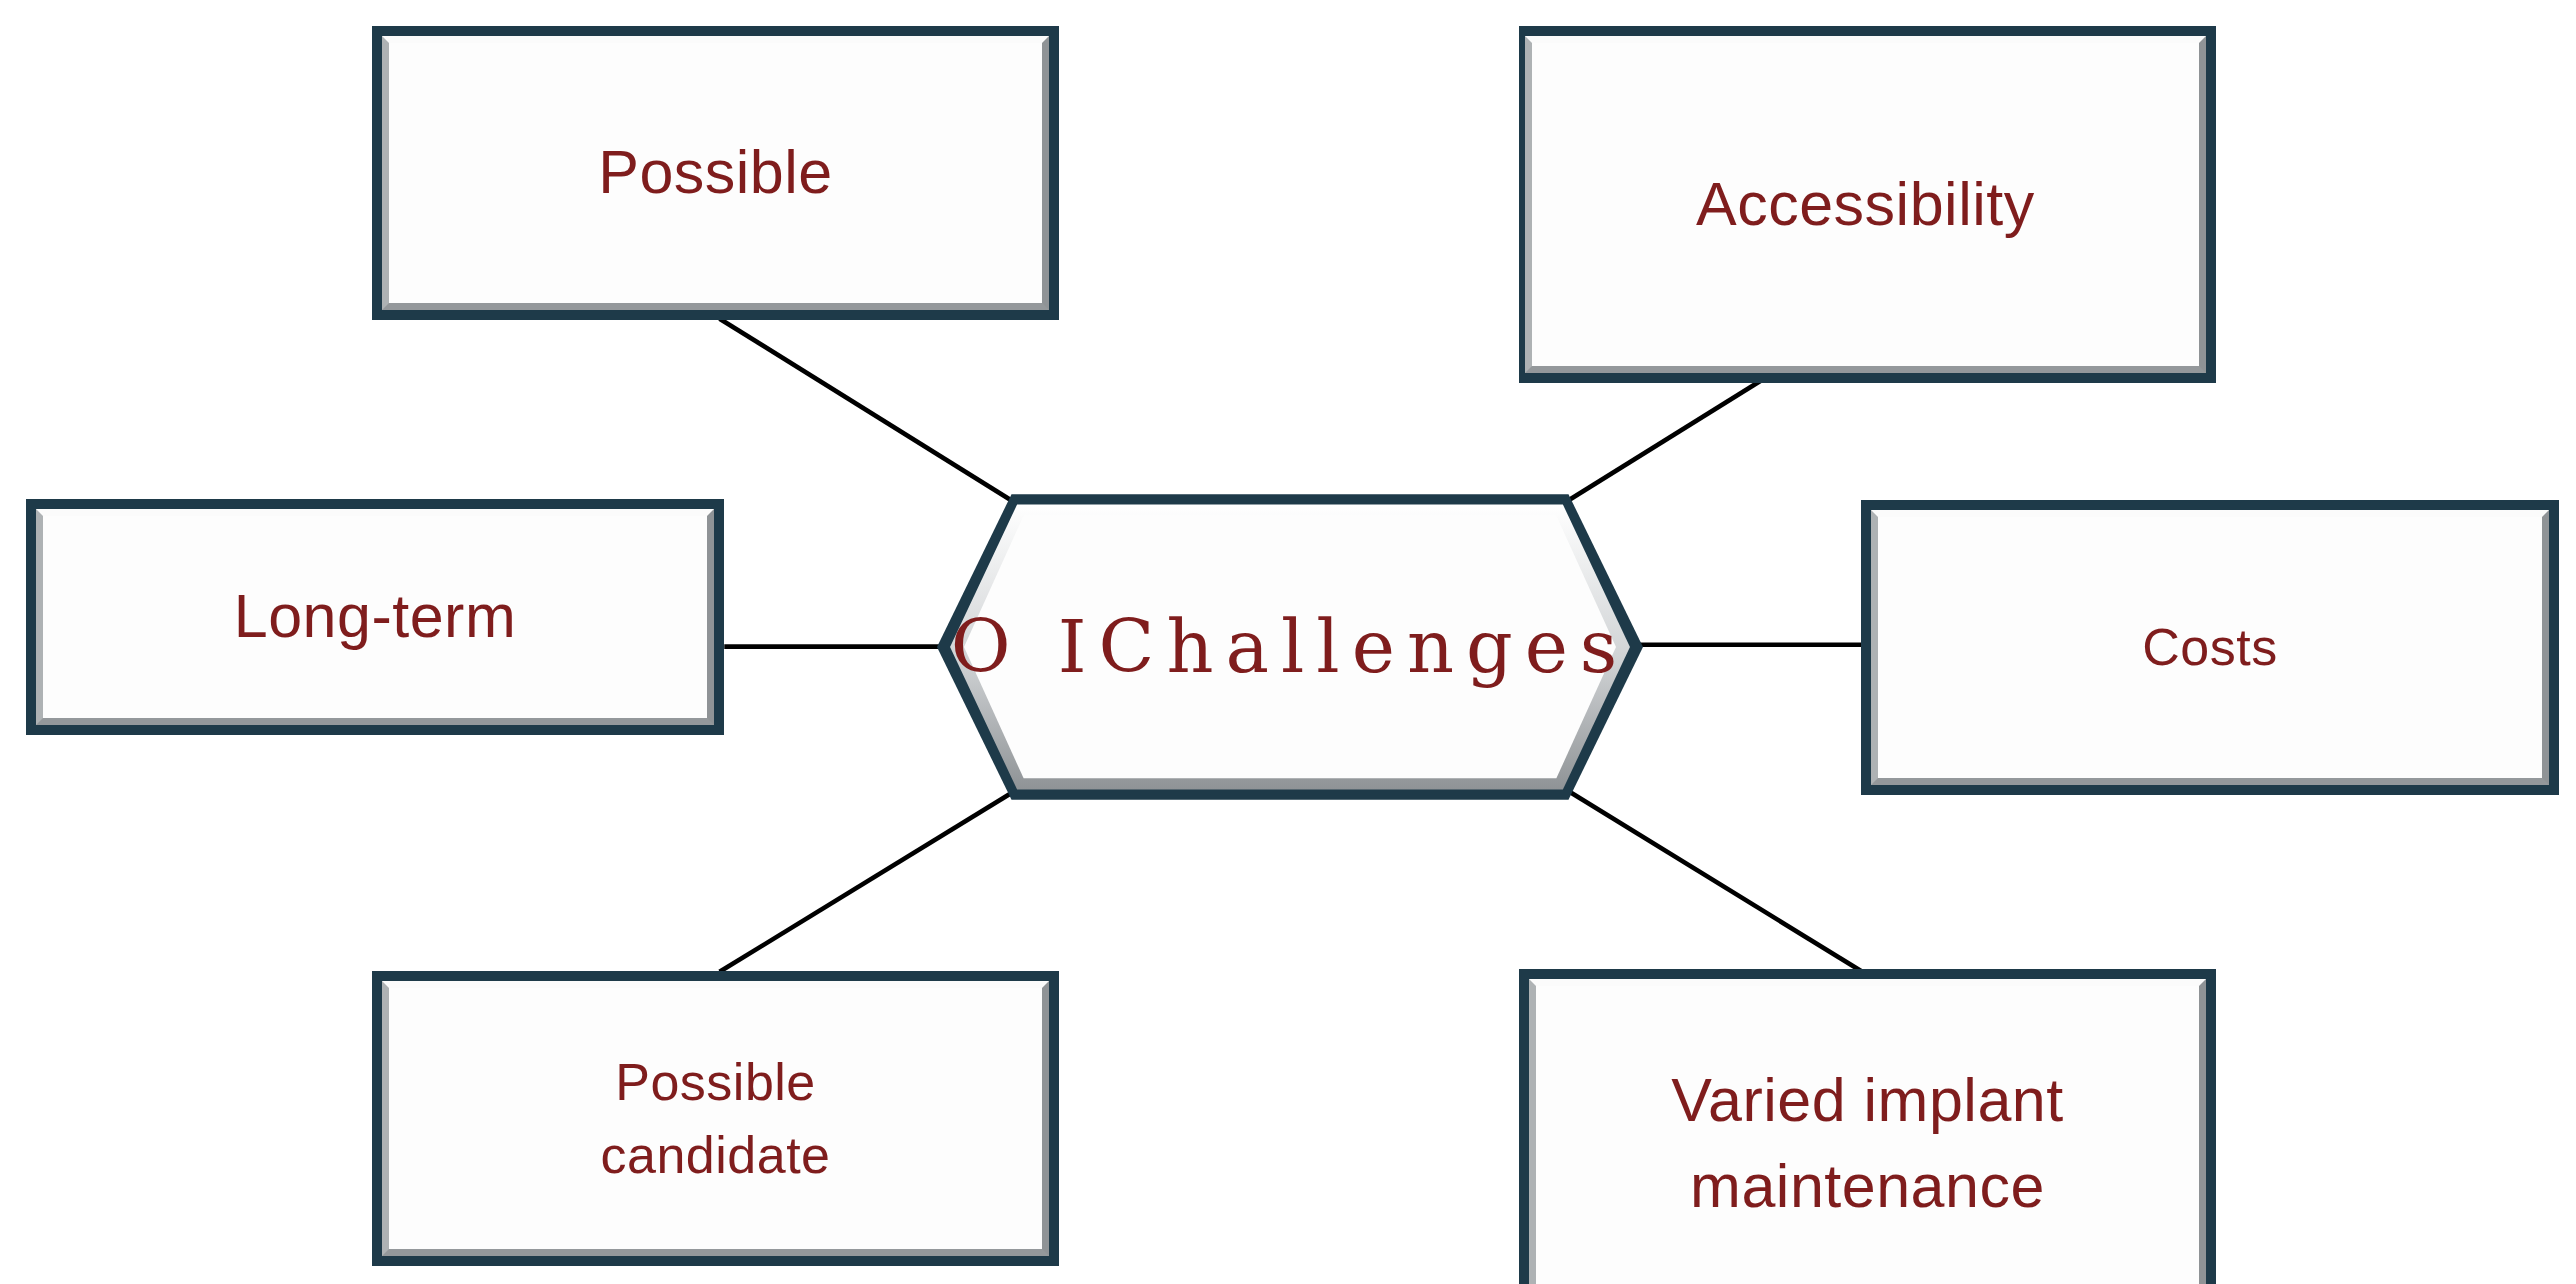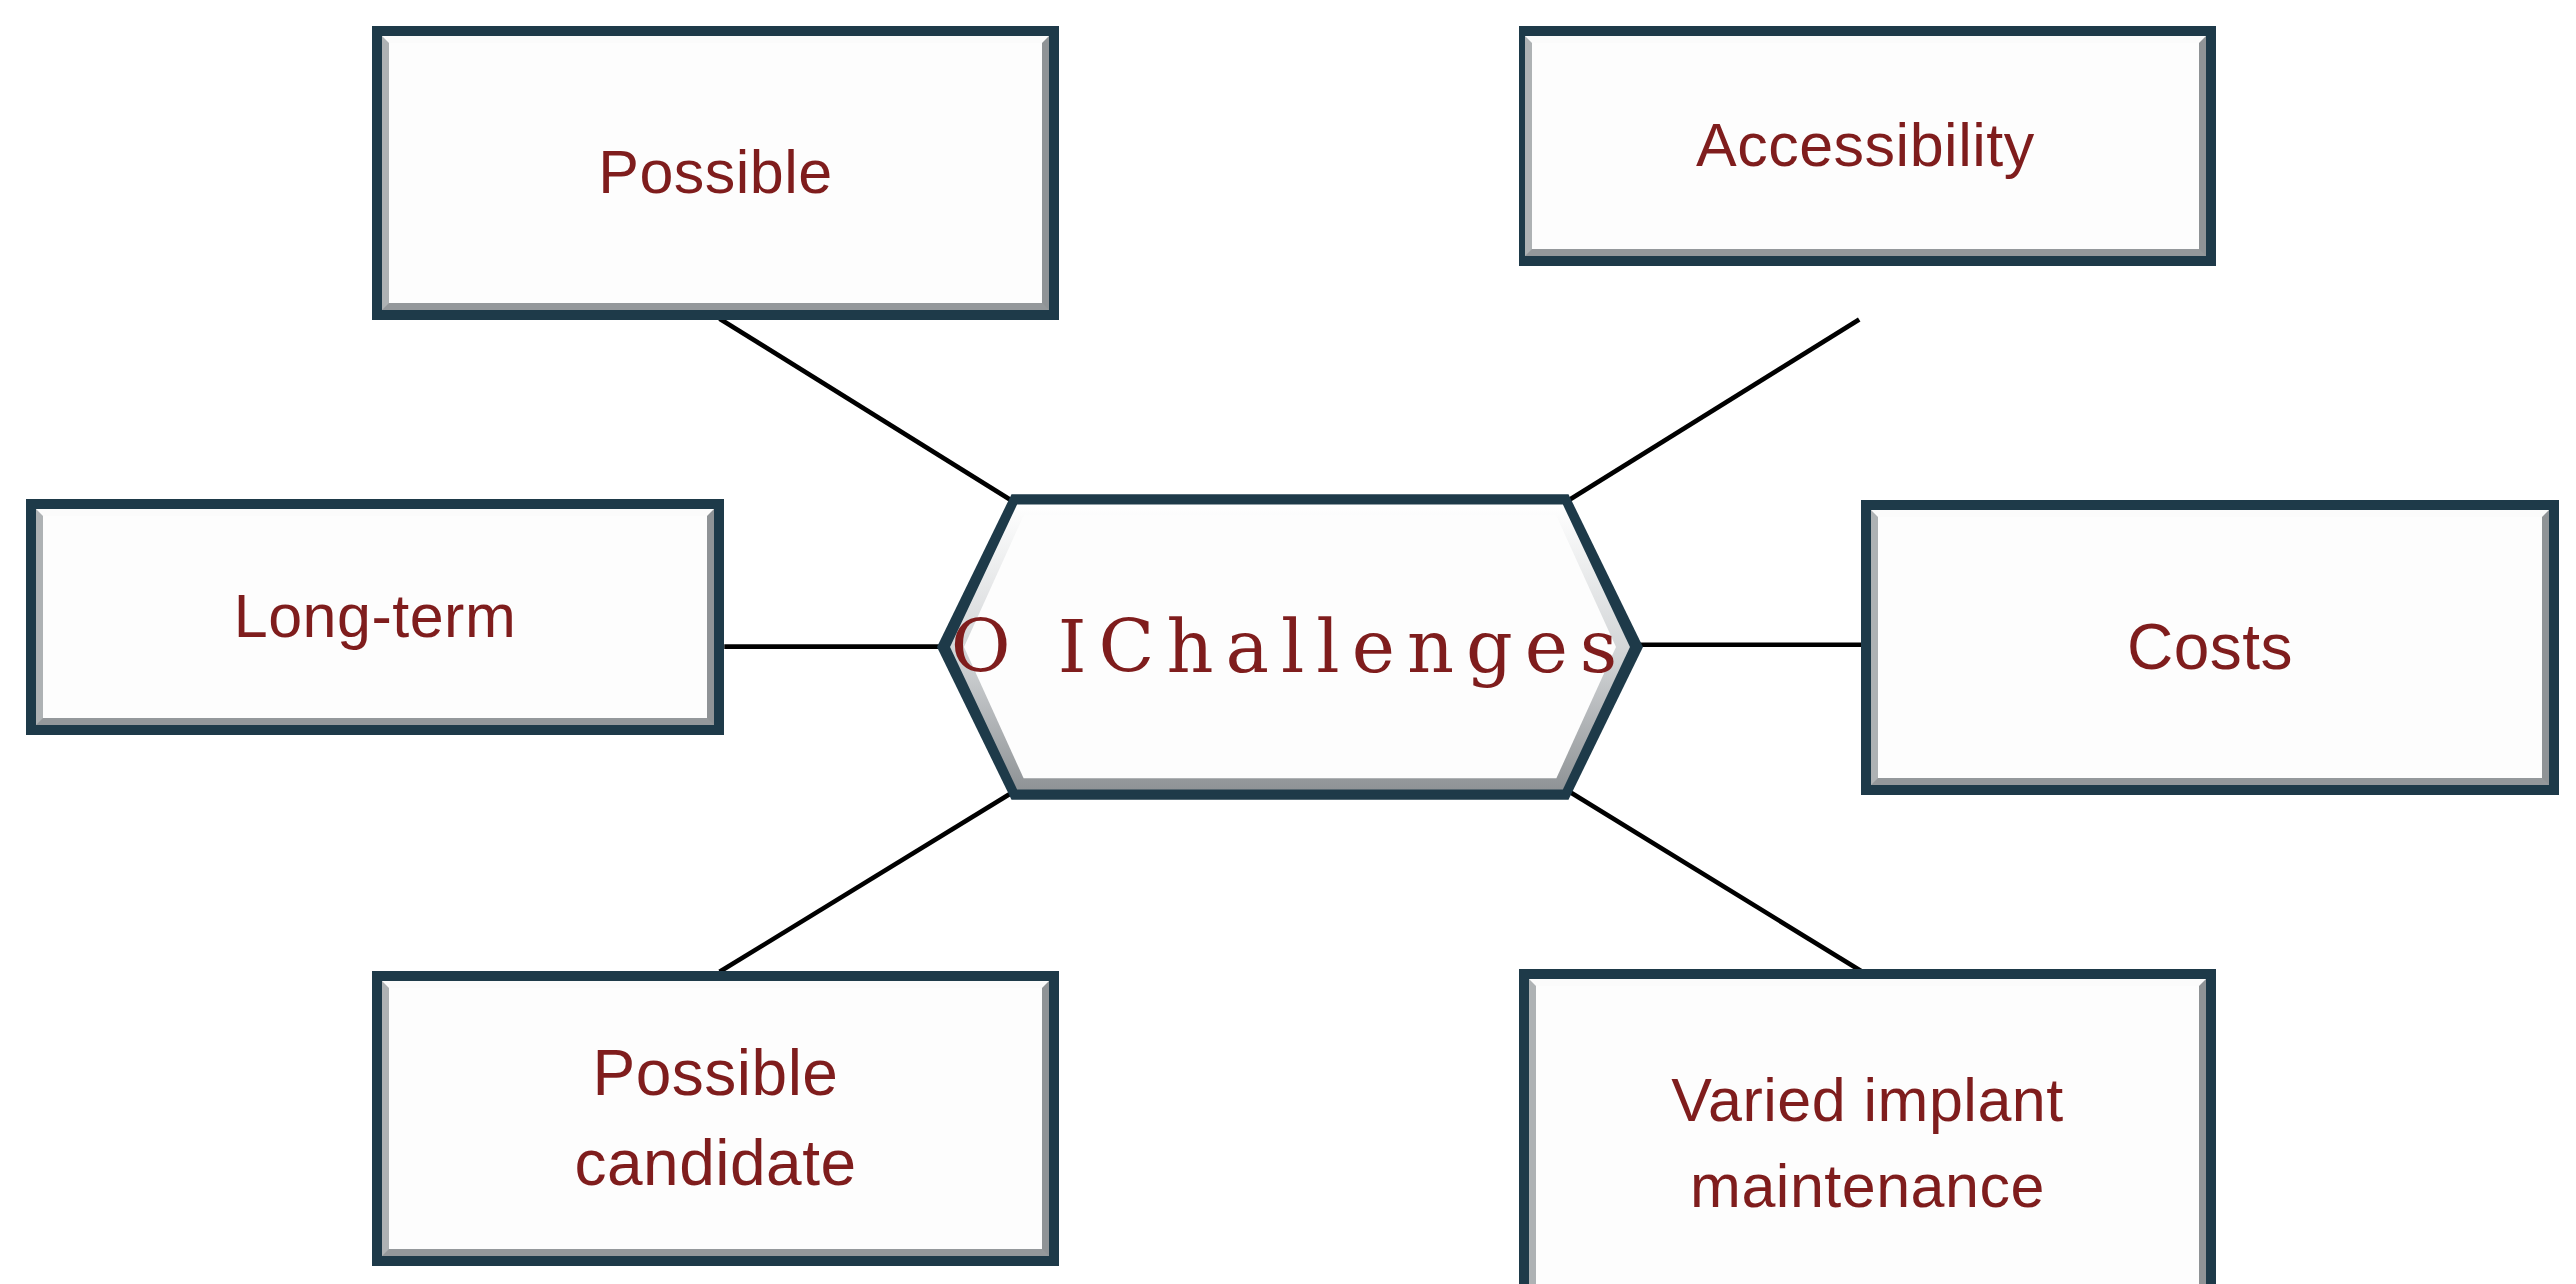--- a/index.html
+++ b/index.html
@@ -43,21 +43,21 @@
     display: flex;
     flex-direction: column;
     align-items: center;
     justify-content: center;
     text-align: center;
     font-size: 61px;
     line-height: 1.4;
     letter-spacing: 0.5px;
   }
   .node-inner.size-lg {
-    font-size: 64px;
+    font-size: 52px;
   }
   .node-line { display: block; }
   
   #hexagon-wrap {
     position: absolute;
     left: 937px;
     top: 494px;
     width: 706px;
     height: 306px;
   }
@@ -94,21 +94,21 @@
     <line x1="1090" y1="848" x2="772" y2="1043"></line>
     <line x1="1678" y1="846" x2="1997" y2="1042"></line>
   </svg>
 
   <div class="node-box" style="left:372px; top:26px; width:687px; height:294px;">
     <div class="node-inner">
       <span class="node-line">Possible</span>
     </div>
   </div>
 
-  <div class="node-box" style="left:1519px; top:26px; width:697px; height:240px;padding-left:6px;">
+  <div class="node-box" style="left:1519px; top:26px; width:697px; height:357px;padding-left:6px;">
     <div class="node-inner">
       <span class="node-line">Accessibility</span>
       <span class="node-line"></span>
     </div>
   </div>
 
   <div class="node-box" style="left:26px; top:499px; width:698px; height:236px;">
     <div class="node-inner">
       <span class="node-line">Long-term</span>
     </div>

